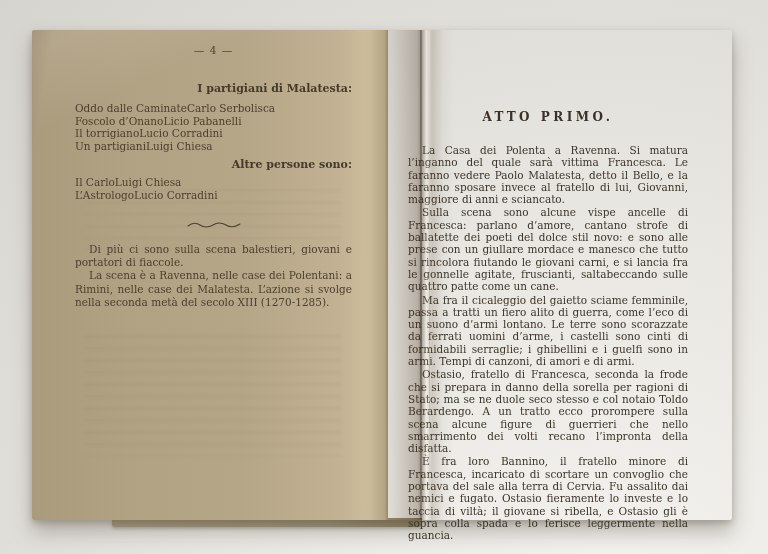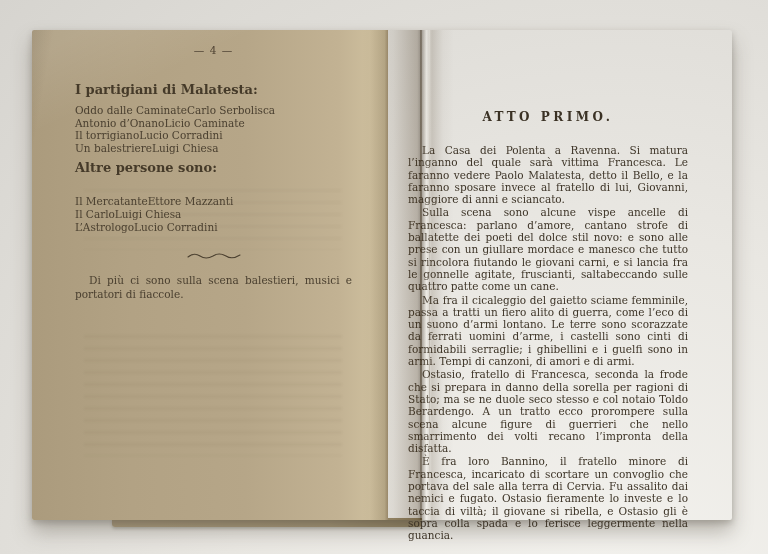--- a/index.html
+++ b/index.html
@@ -52,23 +52,23 @@
   }
   .show-through{
     position:absolute;left:52px;top:296px;width:258px;height:130px;opacity:.5;filter:blur(1px);
     background:repeating-linear-gradient(rgba(0,0,0,0) 0 9px, rgba(96,80,56,.10) 9px 12px);
     pointer-events:none;
   }
   .show-through.upper{top:150px;height:70px;opacity:.35;}
 
   
   .page-number{text-align:center;font-size:10.5px;letter-spacing:1px;margin-top:4px;color:#4e4232;}
-  .list-title{font-size:13px;font-weight:bold;text-align:left;margin:0;color:#453a29;}
+  .list-title{font-size:11px;font-weight:bold;text-align:right;margin:0;color:#453a29;}
   .t1{margin-top:26px;margin-bottom:7px;}
-  .t2{margin-top:6px;margin-bottom:20px;}
+  .t2{margin-top:6px;margin-bottom:5px;}
   .cast-list{font-size:10.5px;}
   .cast-row{display:flex;line-height:12.6px;}
   .cast-row .actor{}
   .squiggle-wrap{text-align:center;margin:12px 0 10px;}
   .para{font-size:10.5px;line-height:13px;text-align:justify;text-indent:14px;margin:0;}
   .page-left .para{line-height:13.4px;}
 
   
   .act-heading{
     font-size:12px;font-weight:bold;letter-spacing:3.5px;text-align:center;
@@ -86,57 +86,54 @@
       <div class="page-number">— 4 —</div>
 
       <h3 class="list-title t1">I partigiani di Malatesta:</h3>
 
       <div class="cast-list">
         <div class="cast-row">
           <span class="role">Oddo dalle Caminate</span>
           <span class="actor">Carlo Serbolisca</span>
         </div>
         <div class="cast-row">
-          <span class="role">Antonio d’Onano</span>
-          <span class="actor">Licio Caminate</span>
+          <span class="role">Foscolo d’Onano</span>
+          <span class="actor">Licio Pabanelli</span>
         </div>
         <div class="cast-row">
           <span class="role">Il torrigiano</span>
           <span class="actor">Lucio Corradini</span>
         </div>
         <div class="cast-row">
-          <span class="role">Un balestriere</span>
+          <span class="role">Un partigiani</span>
           <span class="actor">Luigi Chiesa</span>
         </div>
       </div>
 
       <h3 class="list-title t2">Altre persone sono:</h3>
 
       <div class="cast-list">
-        <div class="cast-row">
-          <span class="role">Il Mercatante</span>
-          <span class="actor">Ettore Mazzanti</span>
-        </div>
         <div class="cast-row">
           <span class="role">Il Carlo</span>
           <span class="actor">Luigi Chiesa</span>
         </div>
         <div class="cast-row">
           <span class="role">L’Astrologo</span>
           <span class="actor">Lucio Corradini</span>
         </div>
       </div>
 
       <div class="squiggle-wrap">
         <svg width="56" height="8" viewBox="0 0 56 8" aria-hidden="true">
           <path d="M2,5 q6,-5 12,-1 q6,4 13,0 q6,-4 13,0 q6,4 14,-1" fill="none" stroke="#4b4030" stroke-width="1.1" stroke-linecap="round"></path>
         </svg>
       </div>
 
-      <p class="para">Di più ci sono sulla scena balestieri, musici e portatori di fiaccole.</p>
+      <p class="para">Di più ci sono sulla scena balestieri, giovani e portatori di fiaccole.</p>
+      <p class="para">La scena è a Ravenna, nelle case dei Polentani: a Rimini, nelle case dei Malatesta. L’azione si svolge nella seconda metà del secolo XIII (1270-1285).</p>
 
       <div class="show-through upper"></div>
       <div class="show-through"></div>
     </div>
 
     <div class="page page-right">
       <h2 class="act-heading">ATTO PRIMO.</h2>
       <p class="para">La Casa dei Polenta a Ravenna. Si matura l’inganno del quale sarà vittima Francesca. Le faranno vedere Paolo Malatesta, detto il Bello, e la faranno sposare invece al fratello di lui, Giovanni, maggiore di anni e sciancato.</p>
       <p class="para">Sulla scena sono alcune vispe ancelle di Francesca: parlano d’amore, cantano strofe di ballatette dei poeti del dolce stil novo: e sono alle prese con un giullare mordace e manesco che tutto si rincolora fiutando le giovani carni, e si lancia fra le gonnelle agitate, fruscianti, saltabeccando sulle quattro patte come un cane.</p>
       <p class="para">Ma fra il cicaleggio del gaietto sciame femminile, passa a tratti un fiero alito di guerra, come l’eco di un suono d’armi lontano. Le terre sono scorazzate da ferrati uomini d’arme, i castelli sono cinti di formidabili serraglie; i ghibellini e i guelfi sono in armi. Tempi di canzoni, di amori e di armi.</p>

